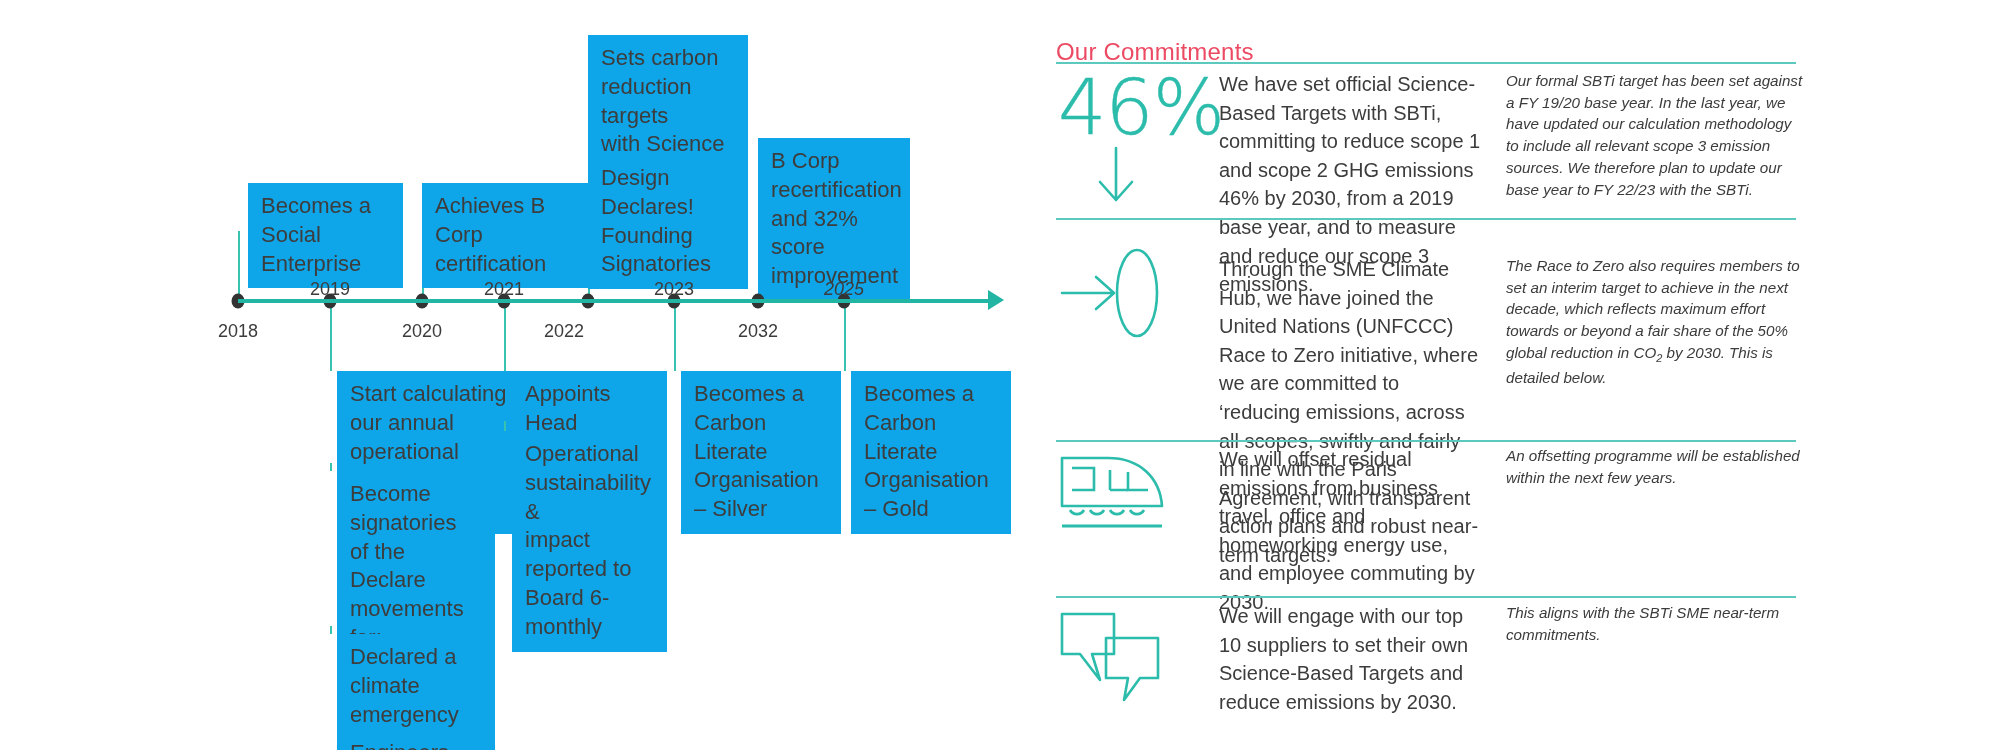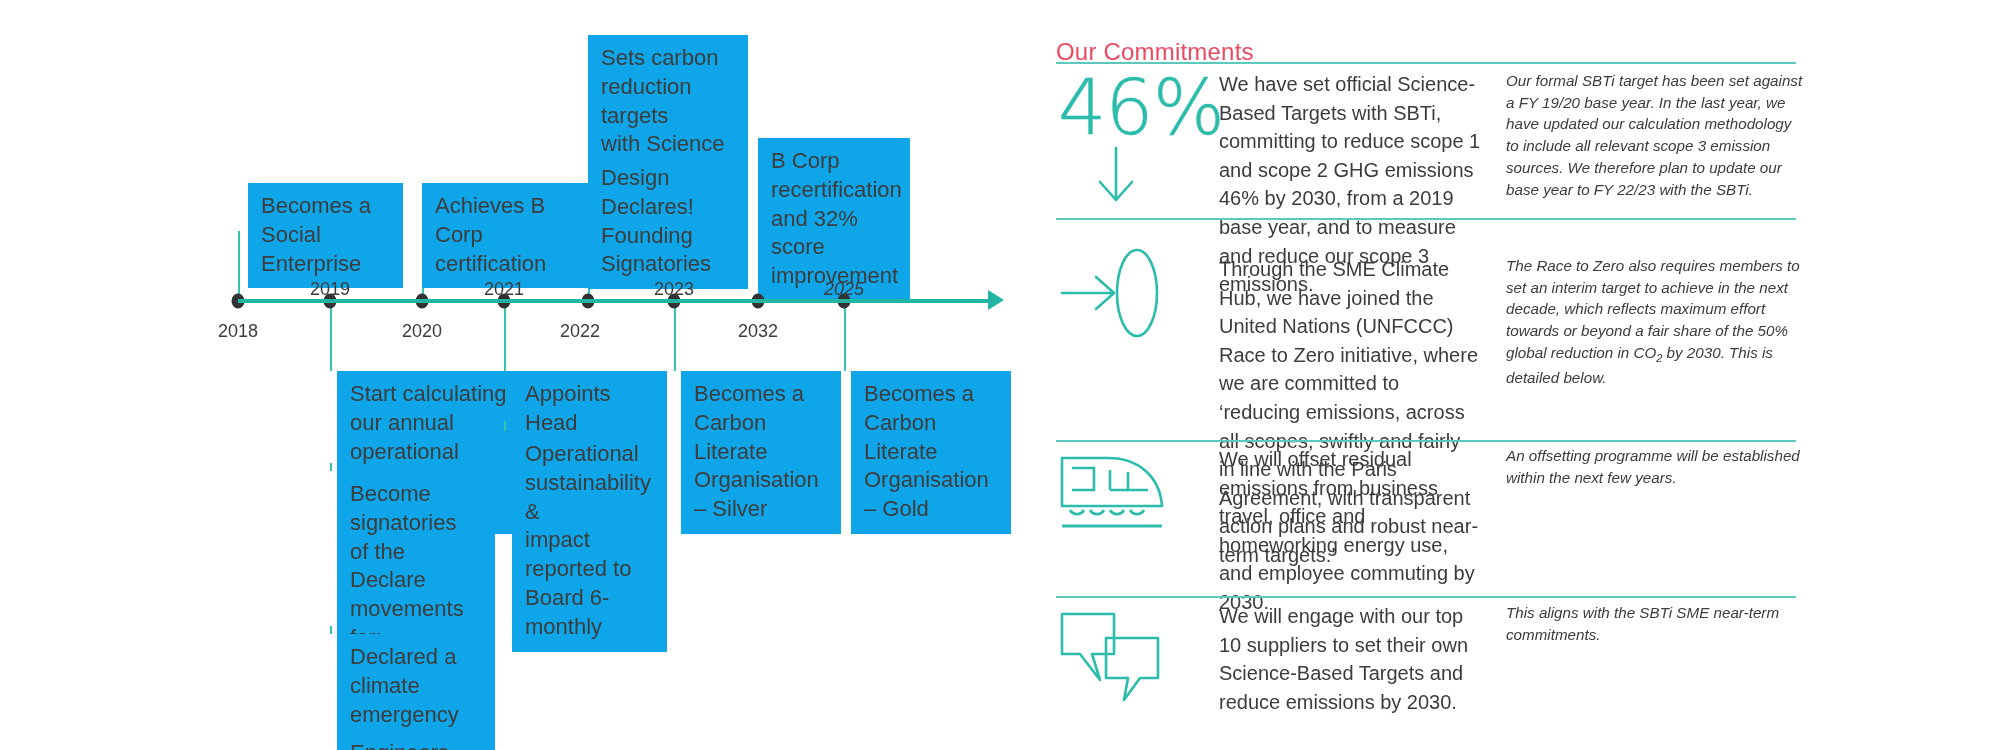--- a/index.html
+++ b/index.html
@@ -160,21 +160,21 @@
 – Gold</div>
         <div class="tl-dot" style="left:238px;top:301px;"></div>
         <div class="tl-year" style="left:238px;top:308px;">2018</div>
         <div class="tl-dot" style="left:330px;top:301px;"></div>
         <div class="tl-year" style="left:330px;top:266px;">2019</div>
         <div class="tl-dot" style="left:422px;top:301px;"></div>
         <div class="tl-year" style="left:422px;top:308px;">2020</div>
         <div class="tl-dot" style="left:504px;top:301px;"></div>
         <div class="tl-year" style="left:504px;top:266px;">2021</div>
         <div class="tl-dot" style="left:588px;top:301px;"></div>
-        <div class="tl-year" style="left:580px;top:308px;">2022</div>
+        <div class="tl-year" style="left:564px;top:308px;">2022</div>
         <div class="tl-dot" style="left:674px;top:301px;"></div>
         <div class="tl-year" style="left:674px;top:266px;">2023</div>
         <div class="tl-dot" style="left:758px;top:301px;"></div>
         <div class="tl-year" style="left:758px;top:308px;">2032</div>
         <div class="tl-dot" style="left:844px;top:301px;"></div>
         <div class="tl-year" style="left:844px;top:266px;font-style:italic;">2025</div>
       </div>
     <div class="axis-line"></div>
     <div class="axis-arrow"></div>
   </div>

